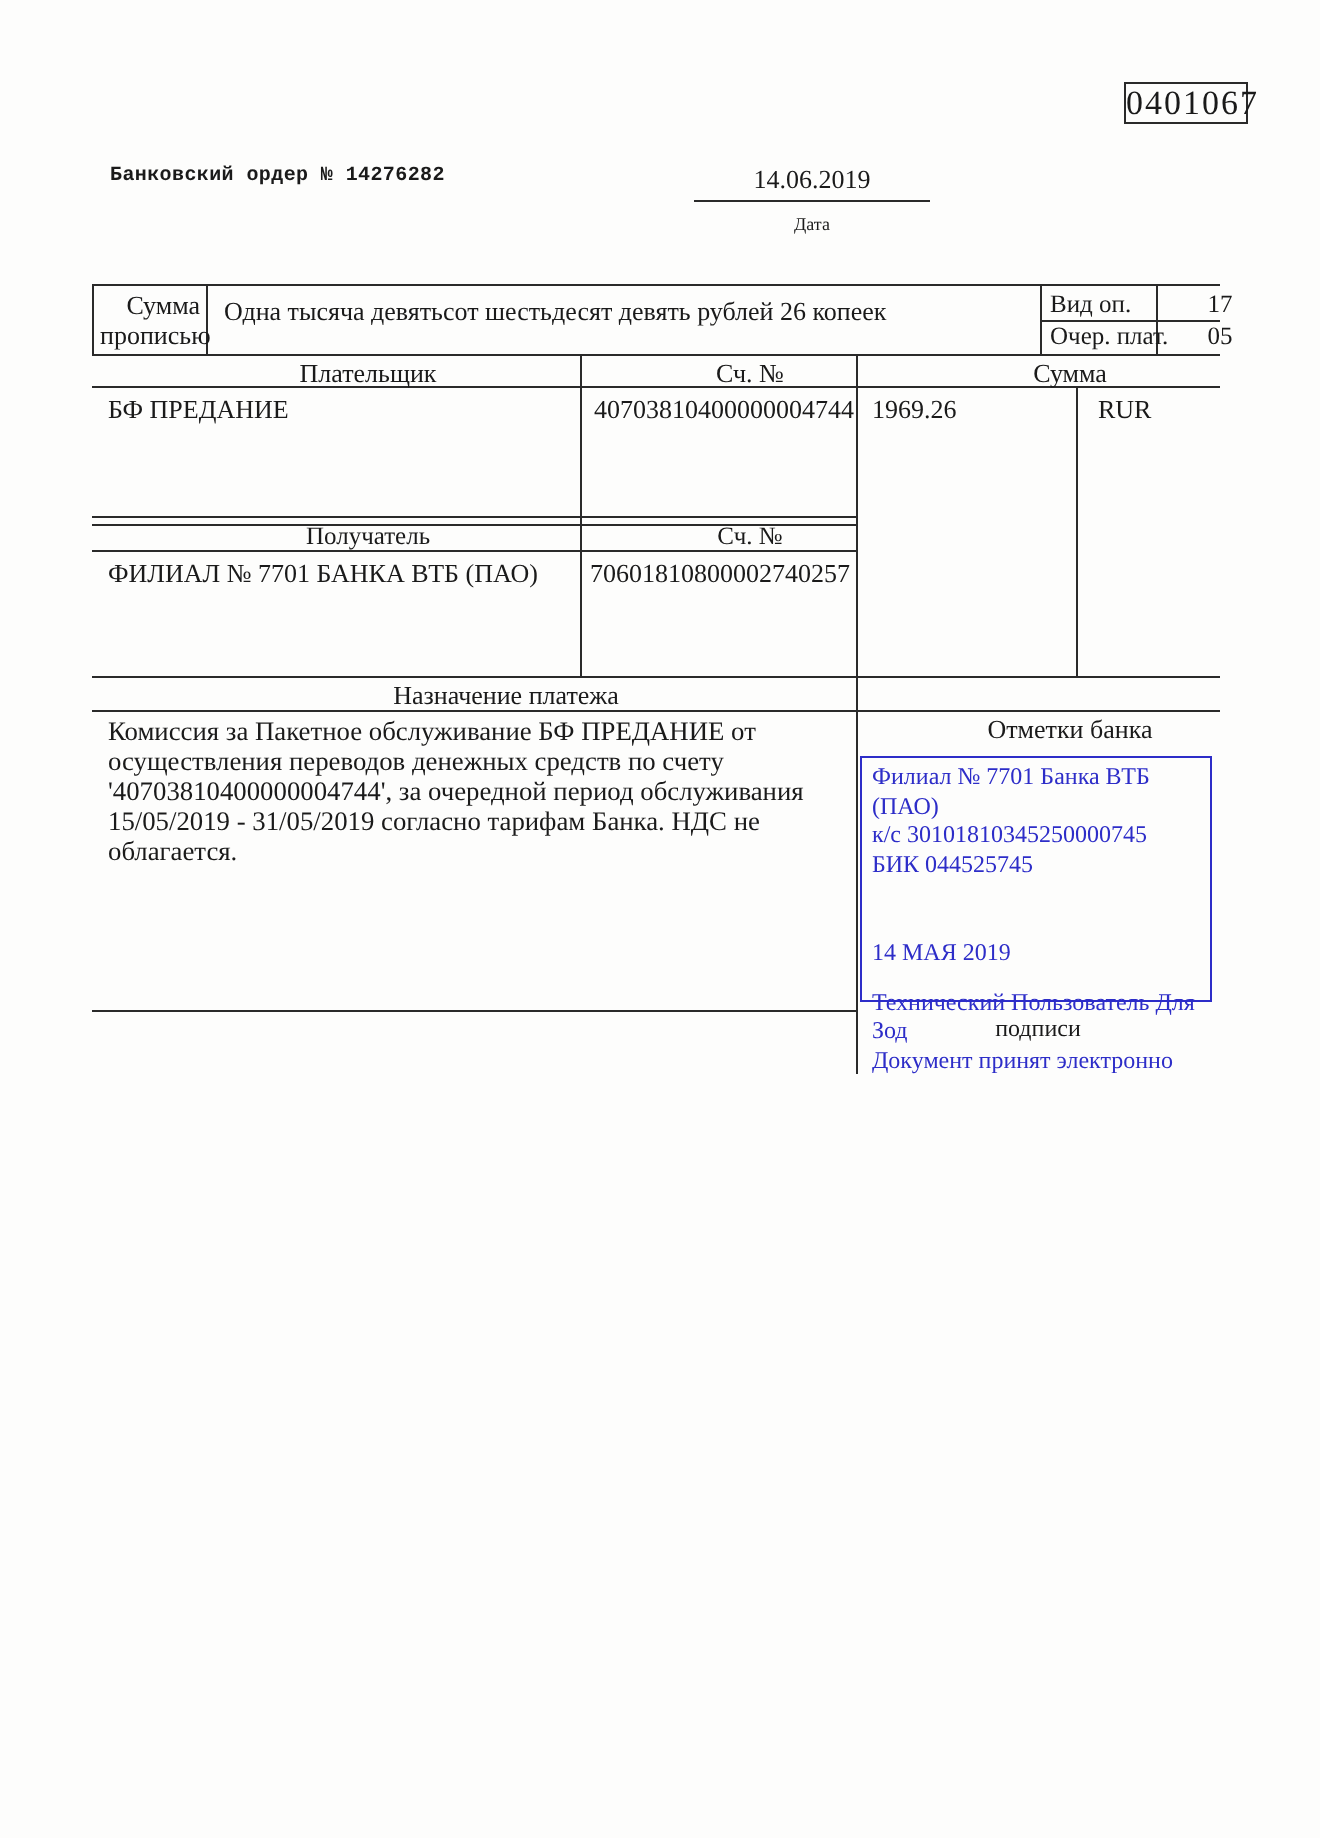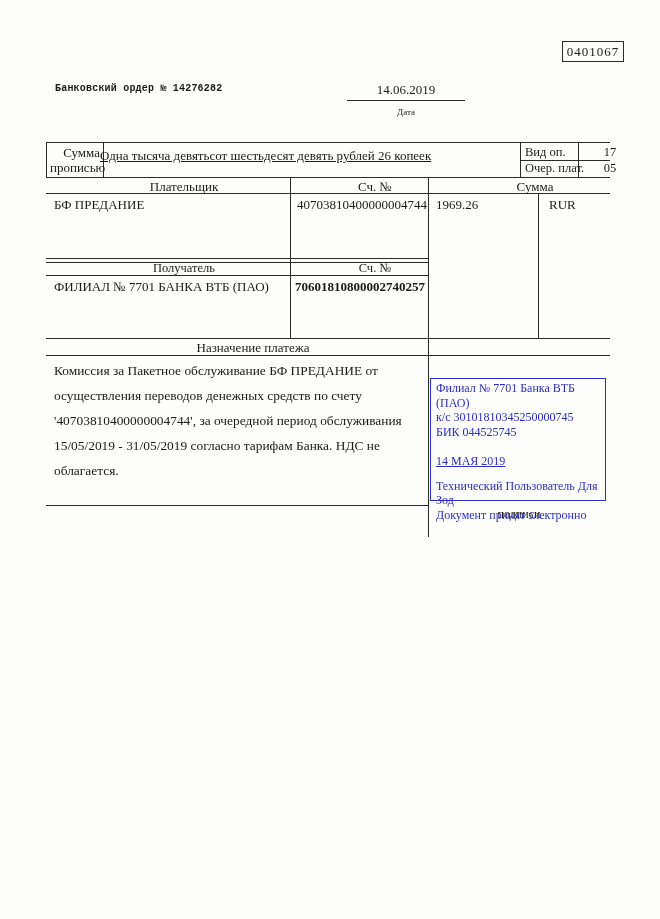--- a/index.html
+++ b/index.html
@@ -12,43 +12,43 @@
     color:#1a1a1a;
     overflow:hidden;
   }
   .hline{position:absolute;height:1px;background:#2a2a2a;}
   .vline{position:absolute;width:1px;background:#2a2a2a;}
   .cell{position:absolute;font-size:13px;line-height:15px;white-space:nowrap;}
   .hdr{text-align:center;margin-left:16px;}
   .code-box{
     position:absolute;left:562px;top:41px;width:60px;height:19px;
     border:1px solid #2a2a2a;
-    font-size:13px;line-height:19px;text-align:center;letter-spacing:1px;
+    font-size:17px;line-height:19px;letter-spacing:1px;
   }
   .title{
     position:absolute;left:55px;top:83px;
     font-family:Liberation Mono, monospace;
     font-weight:bold;font-size:10px;letter-spacing:.2px;
   }
   .date-block{position:absolute;left:347px;top:82px;width:118px;text-align:center;}
   .date-value{font-size:13px;}
   .date-underline{height:1px;background:#2a2a2a;margin-top:2px;}
   .date-label{font-size:9px;margin-top:6px;}
   .purpose-text{
     position:absolute;left:46px;top:358px;width:372px;
     padding-left:8px;padding-right:4px;box-sizing:border-box;
-    font-size:13.4px;line-height:25px;white-space:normal;
+    font-size:13.4px;line-height:15px;white-space:normal;
   }
   .stamp{
     position:absolute;left:430px;top:378px;width:176px;height:123px;
     border:1px solid #2d2dc8;color:#2d2dc8;
     box-sizing:border-box;padding:2px 5px;
     font-size:12px;line-height:14.5px;white-space:normal;
   }
-  .stamp .s-date{margin-top:15px;text-decoration:underline;}
+  .stamp .s-date{margin-top:30px;}
   .stamp .s-user{margin-top:10px;}
   .signatures{position:absolute;left:428px;top:507px;width:182px;text-align:center;font-size:12px;}
 </style>
 </head>
 <body>
 
 <div class="page">
 
   <div class="code-box">
     <span>0401067</span>
@@ -74,44 +74,45 @@
 
   <div class="vline" style="left:46px;top:142px;height:35px;"></div>
   <div class="vline" style="left:103px;top:142px;height:35px;"></div>
   <div class="vline" style="left:520px;top:142px;height:35px;"></div>
   <div class="vline" style="left:578px;top:142px;height:35px;"></div>
   <div class="vline" style="left:290px;top:177px;height:161px;"></div>
   <div class="vline" style="left:428px;top:177px;height:360px;"></div>
   <div class="vline" style="left:538px;top:193px;height:145px;"></div>
 
   <div class="cell" style="left:50px;top:145px;width:50px;white-space:normal;font-size:13px;text-align:right;">Сумма прописью</div>
-  <div class="cell" style="left:100px;top:148px;text-decoration:underline;">Одна тысяча девятьсот шестьдесят девять рублей 26 копеек</div>
+  <div class="cell" style="left:112px;top:148px;">Одна тысяча девятьсот шестьдесят девять рублей 26 копеек</div>
 
   <div class="cell" style="left:525px;top:145px;font-size:12.5px;">Вид оп.</div>
   <div class="cell hdr" style="left:578px;top:145px;width:32px;font-size:12.5px;">17</div>
   <div class="cell" style="left:525px;top:161px;font-size:12.5px;">Очер. плат.</div>
   <div class="cell hdr" style="left:578px;top:161px;width:32px;font-size:12.5px;">05</div>
 
   <div class="cell hdr" style="left:46px;top:179px;width:244px;">Плательщик</div>
   <div class="cell hdr" style="left:290px;top:179px;width:138px;">Сч. №</div>
   <div class="cell hdr" style="left:428px;top:179px;width:182px;">Сумма</div>
 
   <div class="cell" style="left:54px;top:197px;">БФ ПРЕДАНИЕ</div>
   <div class="cell" style="left:297px;top:197px;">40703810400000004744</div>
   <div class="cell" style="left:436px;top:197px;">1969.26</div>
   <div class="cell" style="left:549px;top:197px;">RUR</div>
 
   <div class="cell hdr" style="left:46px;top:262px;width:244px;font-size:12.5px;line-height:13px;">Получатель</div>
   <div class="cell hdr" style="left:290px;top:262px;width:138px;font-size:12.5px;line-height:13px;">Сч. №</div>
   <div class="cell" style="left:54px;top:279px;">ФИЛИАЛ № 7701 БАНКА ВТБ (ПАО)</div>
-  <div class="cell" style="left:295px;top:279px;font-weight:bold;">70601810800002740257</div>
+  <div class="cell" style="left:295px;top:279px;">70601810800002740257</div>
 
   <div class="cell hdr" style="left:46px;top:340px;width:382px;">Назначение платежа</div>
   <div class="purpose-text">Комиссия за Пакетное обслуживание БФ ПРЕДАНИЕ от осуществления переводов денежных средств по счету '40703810400000004744', за очередной период обслуживания 15/05/2019 - 31/05/2019 согласно тарифам Банка. НДС не облагается.</div>
 
+  <div class="cell hdr" style="left:428px;top:357px;width:182px;">Отметки банка</div>
 
   <div class="stamp">
     <div>Филиал № 7701 Банка ВТБ (ПАО)</div>
     <div>к/с 30101810345250000745</div>
     <div>БИК 044525745</div>
     <div class="s-date">14 МАЯ 2019</div>
     <div class="s-user">Технический Пользователь Для Зод</div>
     <div>Документ принят электронно</div>
   </div>
 

